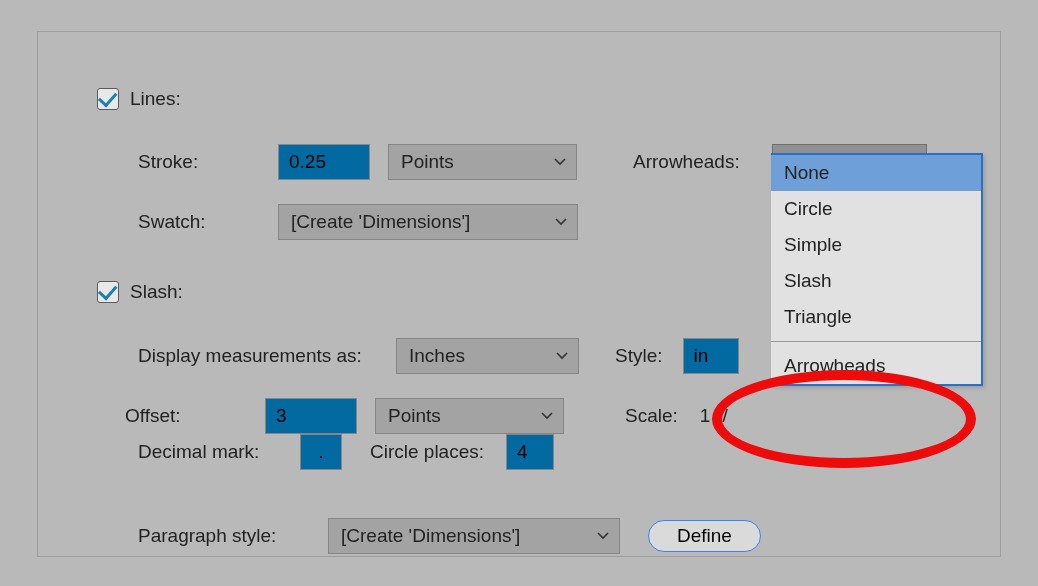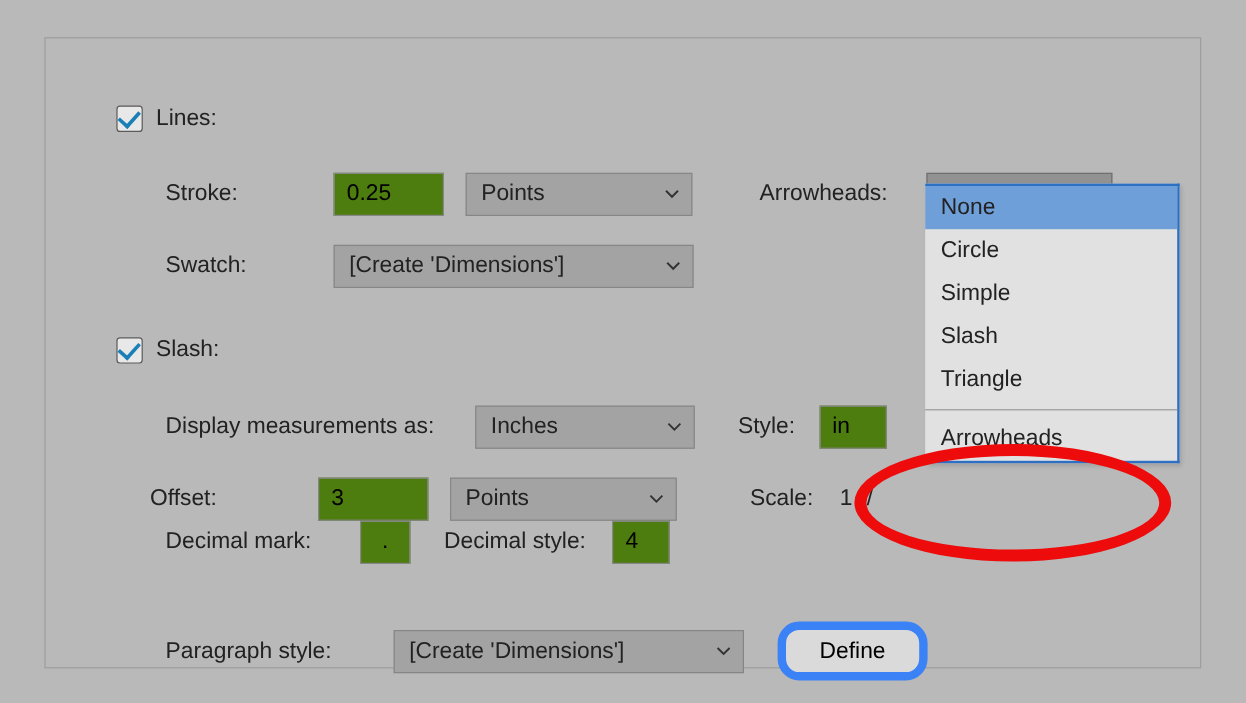--- a/index.html
+++ b/index.html
@@ -43,21 +43,21 @@
       transform: rotate(-48deg) translate(1px, -2px);
     }
     .section-label {
       font-size: 19px;
     }
     .label {
       font-size: 19px;
       margin-right: 0;
     }
     .text-input {
-      background: #4d7c0f;
+      background: #0369a1;
       border: 1px solid #868686;
       padding: 4px 10px;
       font-size: 19px;
       font-family: inherit;
       height: 36px;
     }
     .combo {
       background: #a3a3a3;
       border: 1px solid #868686;
       height: 36px;
@@ -73,24 +73,24 @@
       border: 1px solid #6f6f6f;
     }
     .chevron {
       width: 12px;
       height: 12px;
       flex-shrink: 0;
       margin-left: 10px;
     }
     .chevron svg { display: block; }
     .define-btn {
-      height: 49px;
+      height: 32px;
       padding: 0 28px;
       background: #dadada;
-      border: 7px solid #3b82f6;
+      border: 1px solid #3b82f6;
       border-radius: 18px;
       font-size: 19px;
       font-family: inherit;
       cursor: pointer;
       display: flex;
       align-items: center;
     }
 
     
     #row-lines { position: absolute; left: 59px; top: 56px; display: flex; align-items: center; }
@@ -223,21 +223,21 @@
     <div style="width:22px;"></div>
     <span>1</span>
     <div style="width:12px;"></div>
     <span>/</span>
   </div>
 
   <div id="row-decimal">
     <span class="label" style="width:162px;">Decimal mark:</span>
     <input class="text-input" style="width: 42px; text-align: center;" value=".">
     <div style="width:28px;"></div>
-    <span class="label">Decimal style:</span>
+    <span class="label">Circle places:</span>
     <div style="width:22px;"></div>
     <input class="text-input" style="width: 48px;" value="4">
   </div>
 
   <div id="row-parastyle">
     <span class="label" style="width:190px;">Paragraph style:</span>
     <div class="combo" style="width:292px;">
       <span>[Create 'Dimensions']</span>
       <span class="chevron">
           <svg width="12" height="12" viewBox="0 0 12 12">

